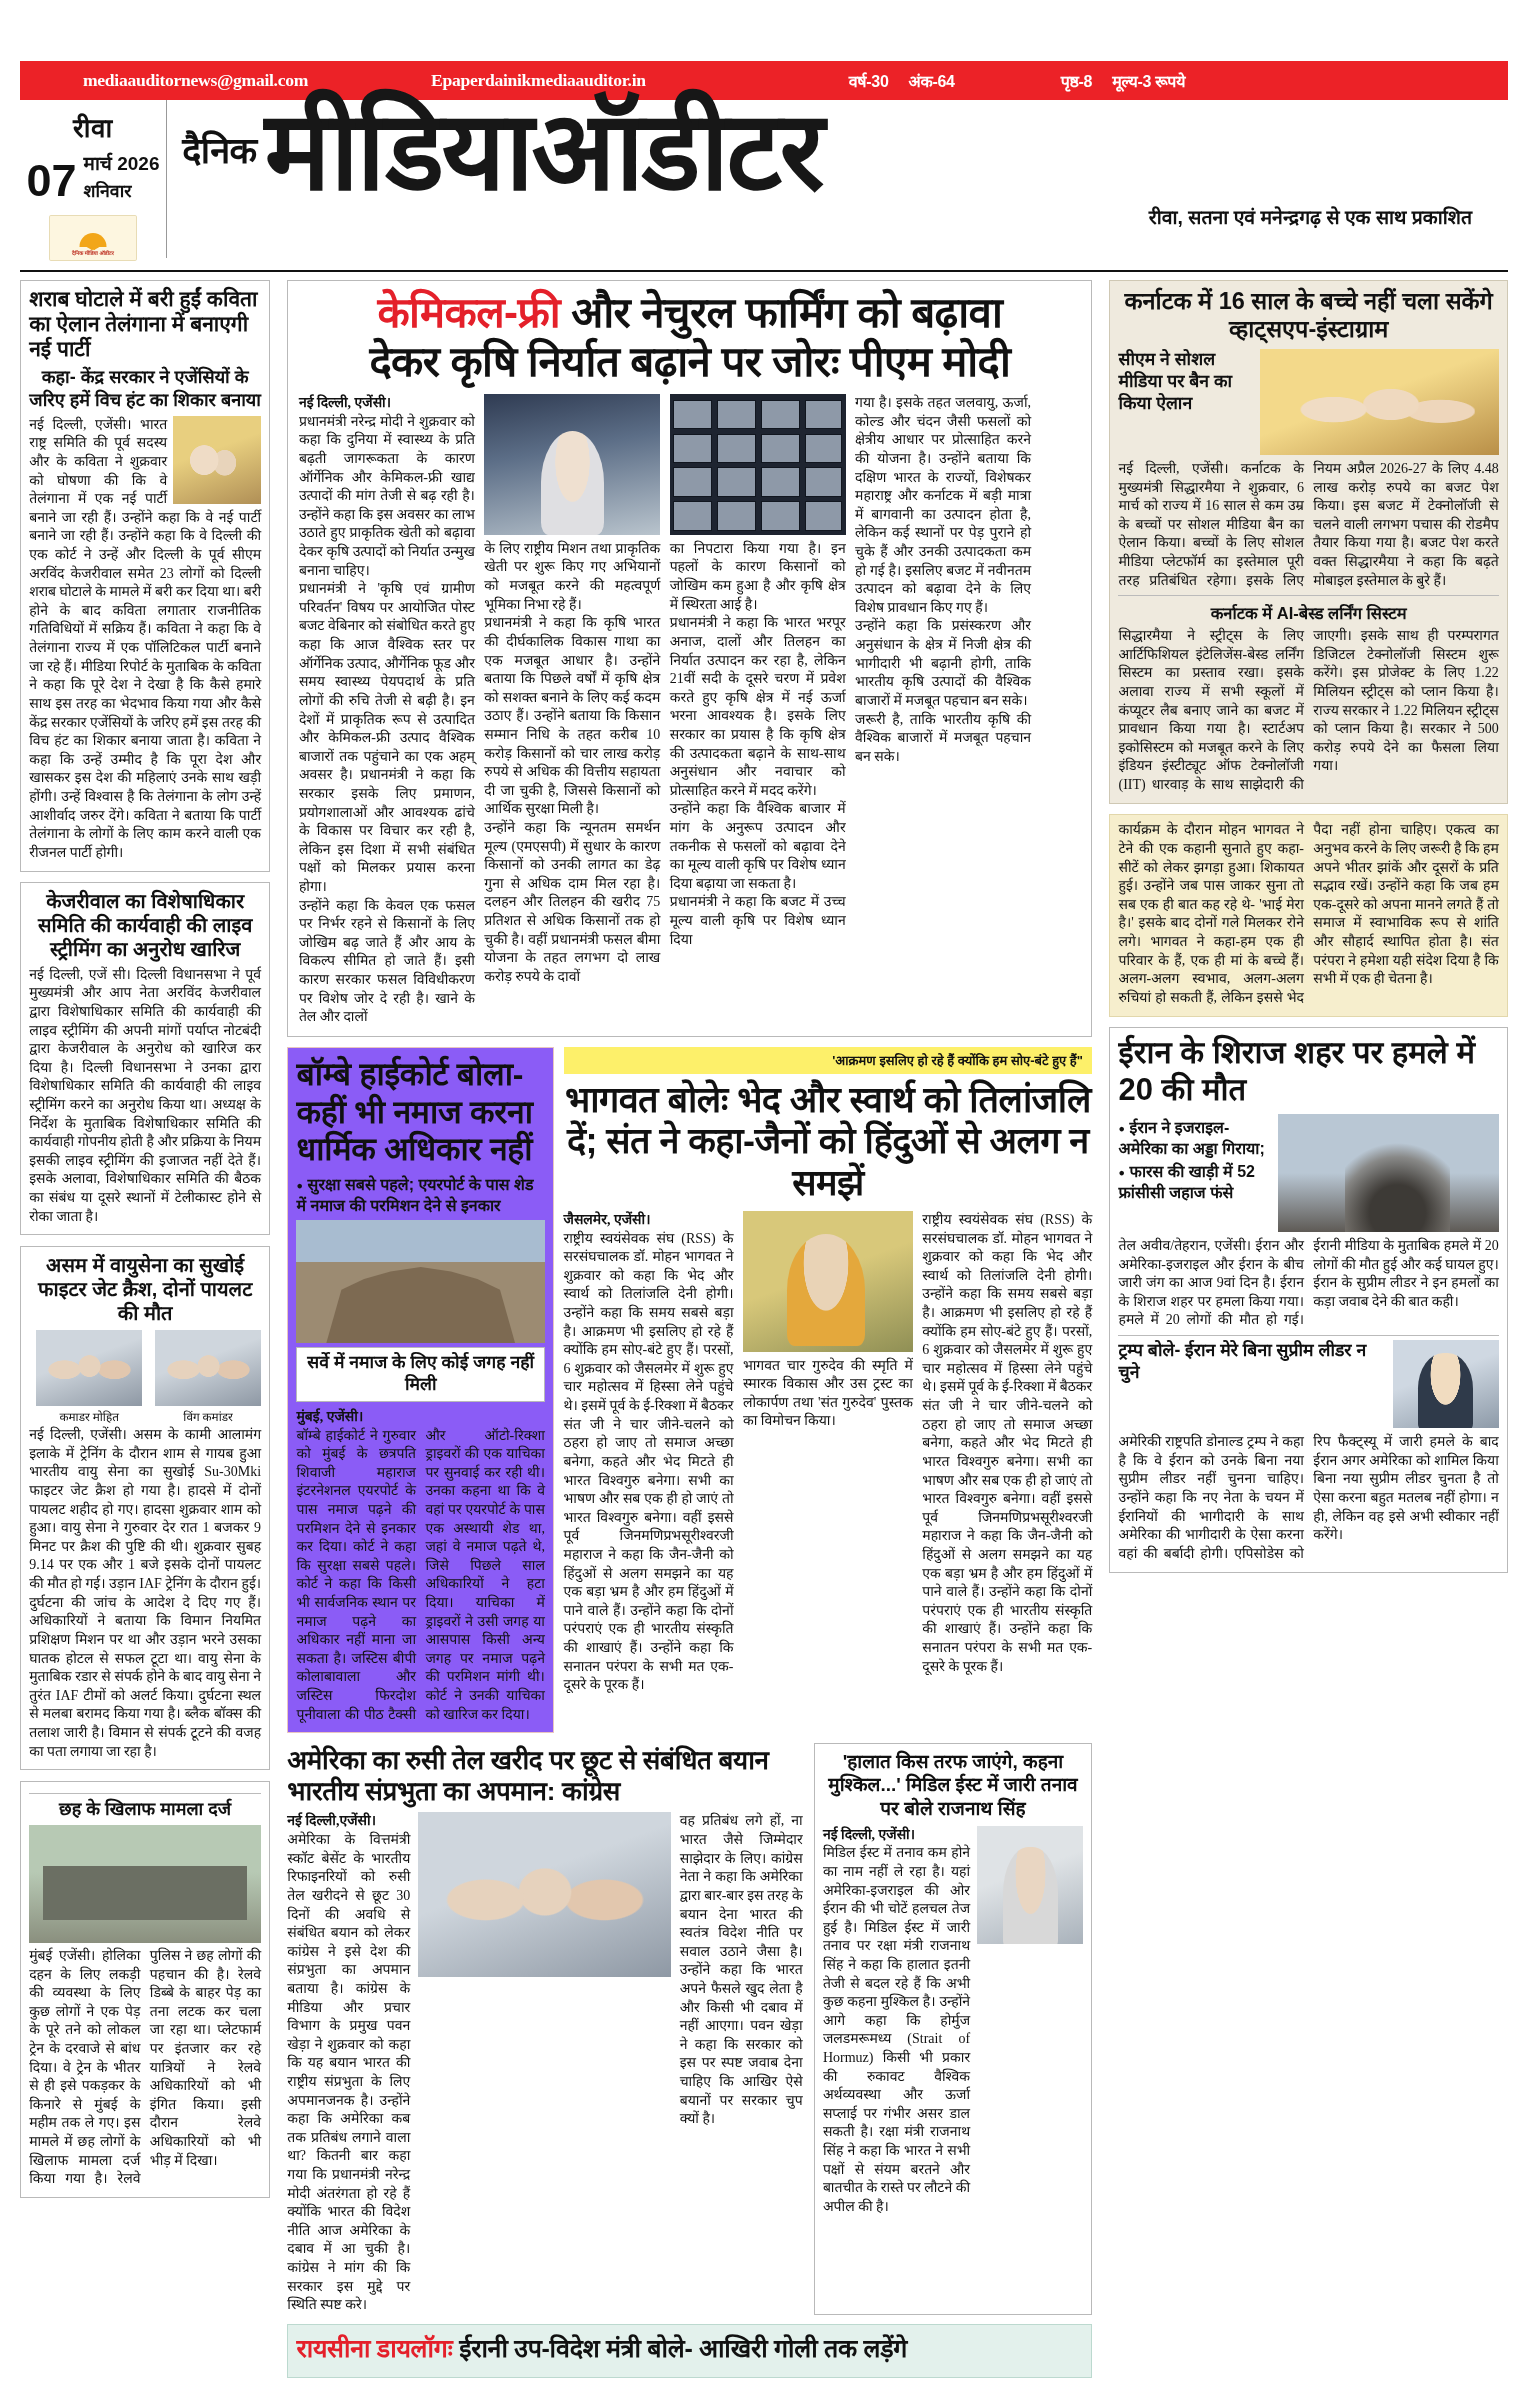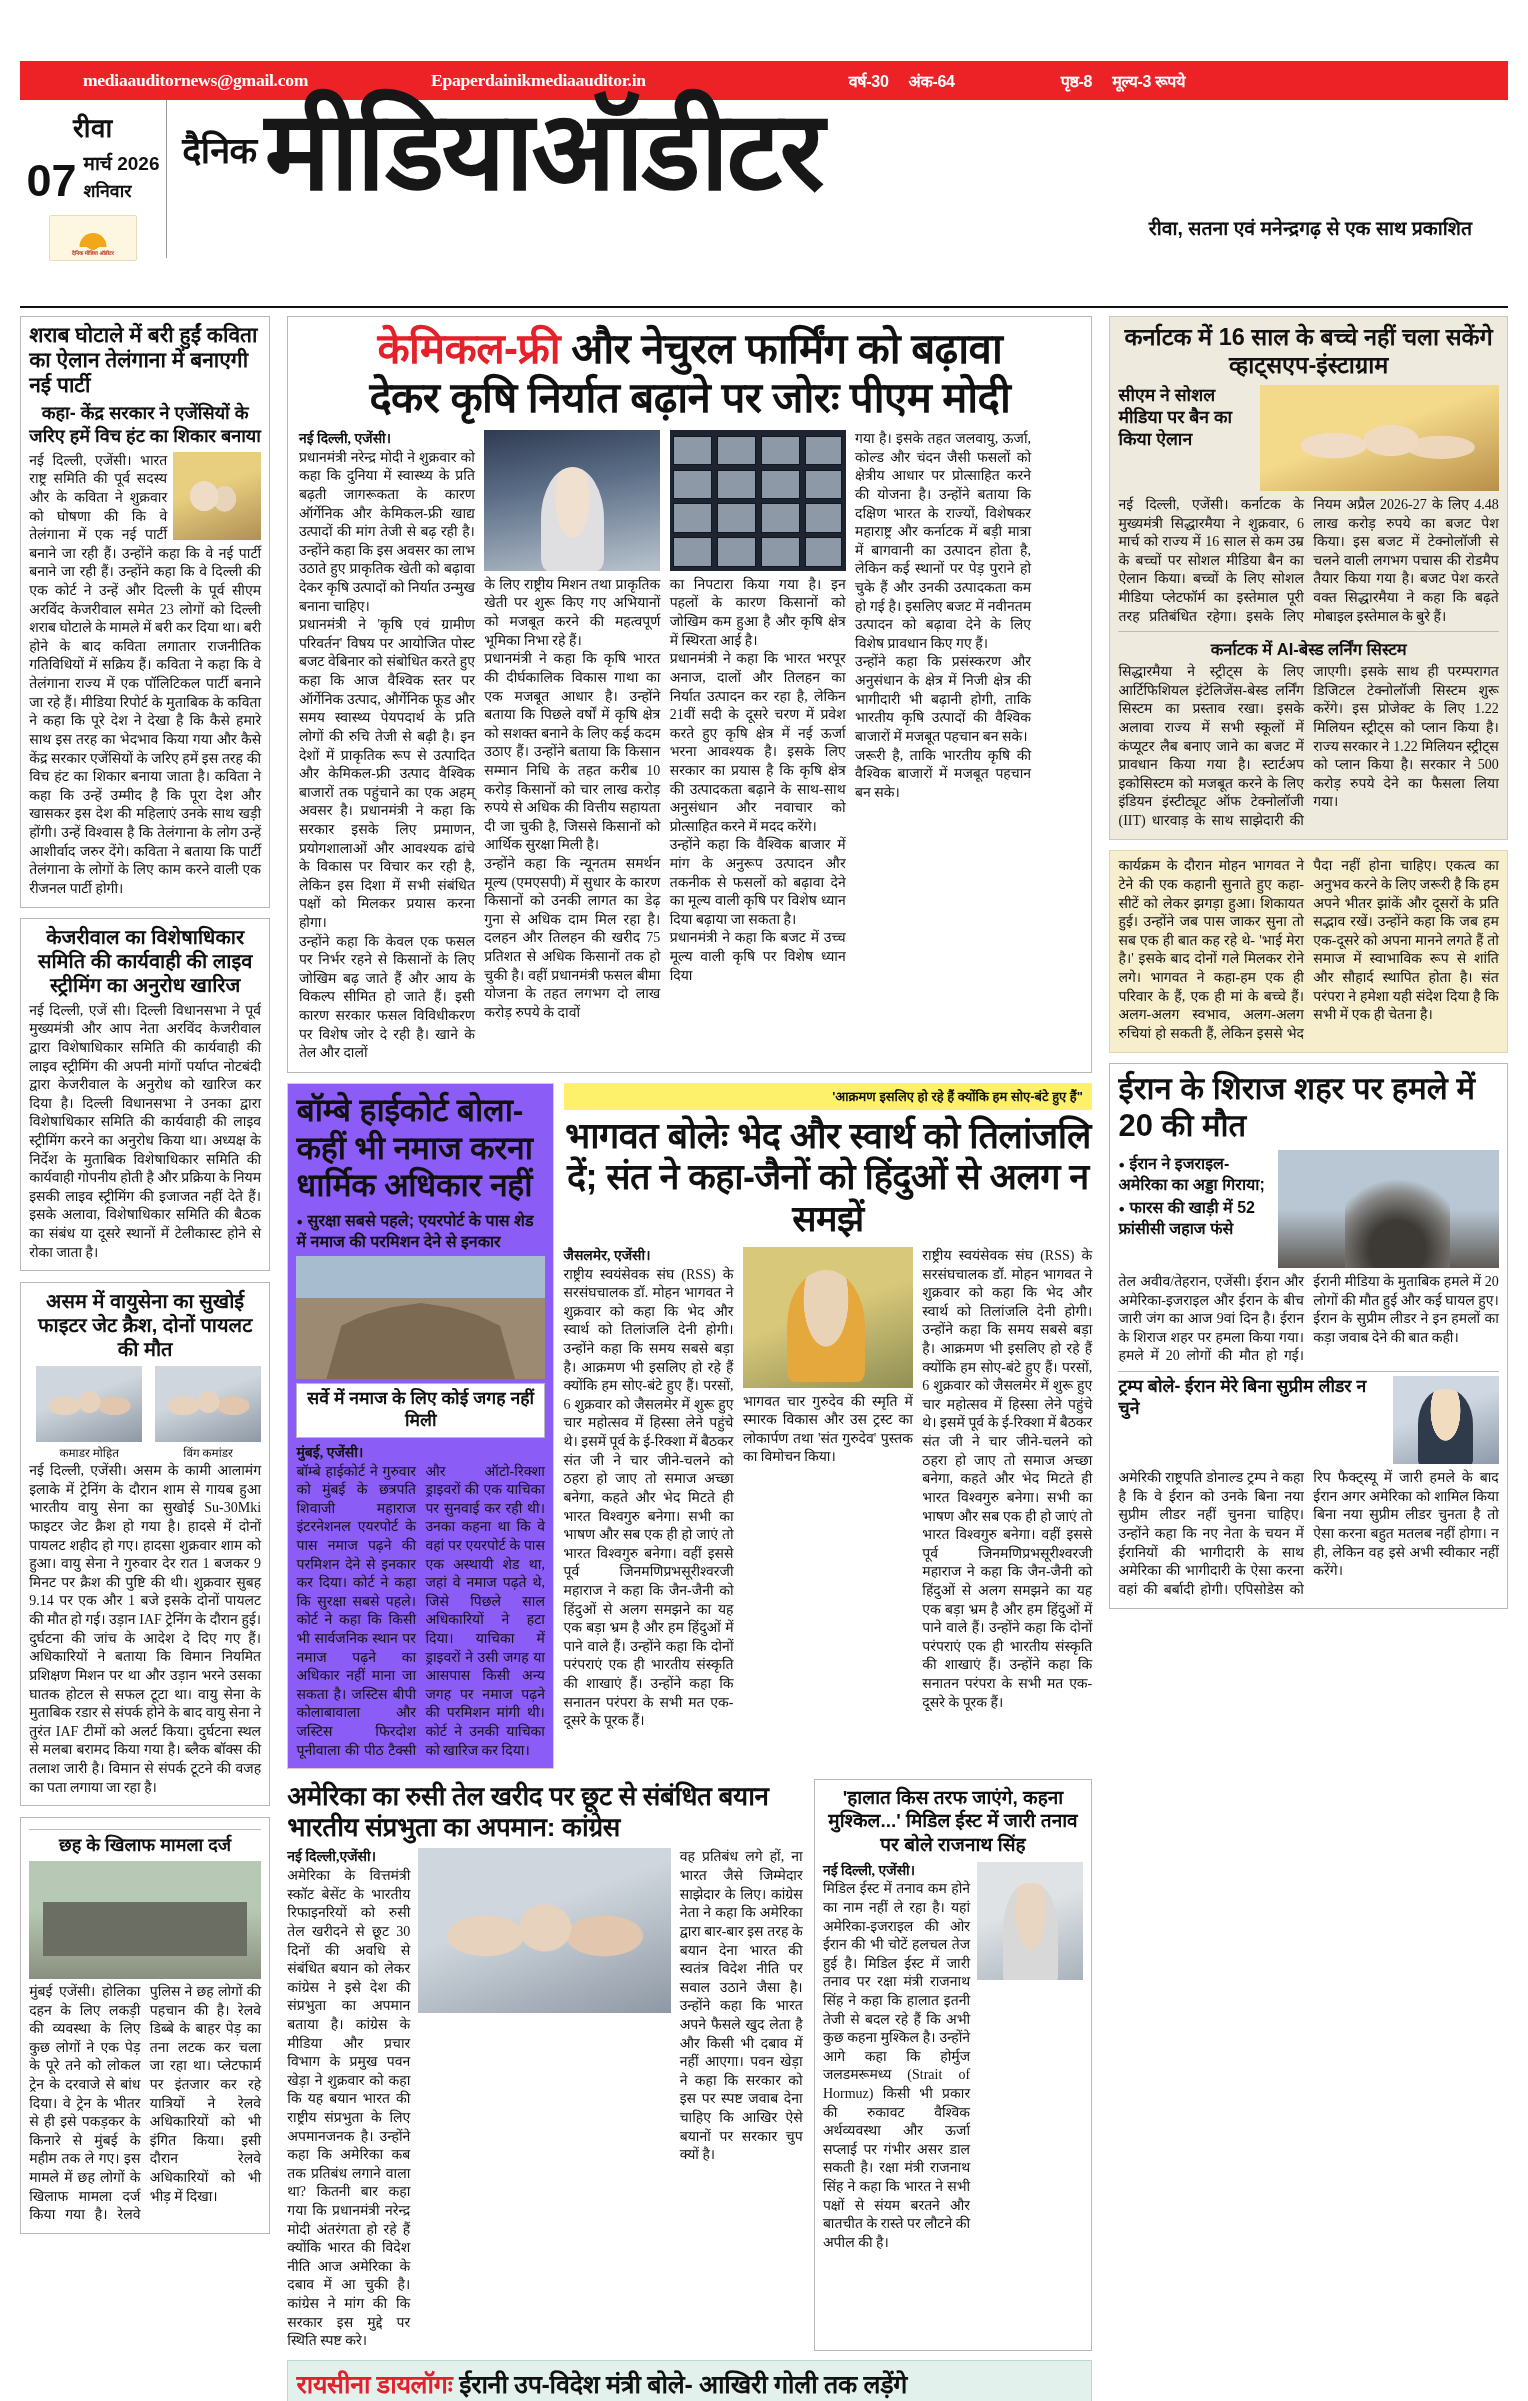--- a/index.html
+++ b/index.html
@@ -27,21 +27,21 @@
     letter-spacing:-0.3px;
   }
   .topbar .tb-mail { margin-left: 63px; }
   .topbar .tb-epaper { margin-left: 123px; }
   .topbar .tb-vol { margin-left: 203px; font-family:"Liberation Sans",sans-serif; font-size:16px;}
   .topbar .tb-issue { margin-left: 20px; font-family:"Liberation Sans",sans-serif; font-size:16px;}
   .topbar .tb-pages { margin-left: 106px; font-family:"Liberation Sans",sans-serif; font-size:16px;}
   .topbar .tb-price { margin-left: 20px; font-family:"Liberation Sans",sans-serif; font-size:16px;}
 
   
-  .masthead { display:flex; align-items:flex-start; height: 206px; position:relative; }
+  .masthead { display:flex; align-items:flex-start; height: 170px; position:relative; }
   .date-block {
     width: 147px; padding-top: 9.4px; text-align:center;
     border-right:1.2px solid #999; height: 158px;
   }
   .date-city { font-size:26px; font-weight:700; letter-spacing:0.6px; }
   .date-row { display:flex; align-items:flex-end; justify-content:center; gap:7px; margin-top:4.7px;}
   .date-day { font-size:45px; font-weight:700; line-height:0.95; font-family:"Liberation Sans",sans-serif;}
   .date-my { text-align:left; }
   .date-month { font-size:19px; font-weight:600; }
   .date-weekday { font-size:17.6px; font-weight:600; margin-top:2.4px;}
@@ -52,21 +52,21 @@
   }
   .logo-sun .rays { position:absolute; left:50%; top:4.7px; transform:translateX(-50%); width:56px; height:28px; }
   .logo-sun .ray { position:absolute; bottom:0; left:50%; width:2.9px; height:14px; background:#f2a619; transform-origin: bottom center;}
   .logo-sun .disc { position:absolute; bottom:2.4px; left:50%; transform:translateX(-50%); width:27px;height:13.5px; background:#f2a619; border-radius:13.5px 13.5px 0 0;}
   .logo-cap { position:absolute; bottom:3.5px; width:100%; text-align:center; font-size:5.3px; color:#c0392b; font-weight:700;}
 
   .mast-title-wrap { flex:1; padding-left: 15.3px; position:relative; }
   .mast-line { display:flex; align-items:flex-end; }
   .mast-dainik { font-size:36px; font-weight:700; margin-right:8.2px; margin-bottom:27px; letter-spacing:-0.6px;}
   .mast-name { font-size:110px; font-weight:700; line-height:0.92; letter-spacing:-2.4px; color:#171717;}
-  .mast-tag { text-align:right; font-size:19.4px; font-weight:700; margin-top:13px; padding-right:36px;}
+  .mast-tag { text-align:right; font-size:19.4px; font-weight:700; margin-top:2px; padding-right:36px;}
 
   
   .grid { display:flex; gap:17px; }
   .col-left { width: 253px; }
   .col-mid  { width: 805px; }
   .col-right{ width: 403px; }
 
   .box { border:1.2px solid #b9b9b9; padding:5.9px 8.2px 8.2px 8.2px; margin-bottom:10.6px; background:#fff;}
 
   h2.hl-sm { font-size:21px; line-height:1.18; font-weight:700; margin:0 0 4.7px 0; }

